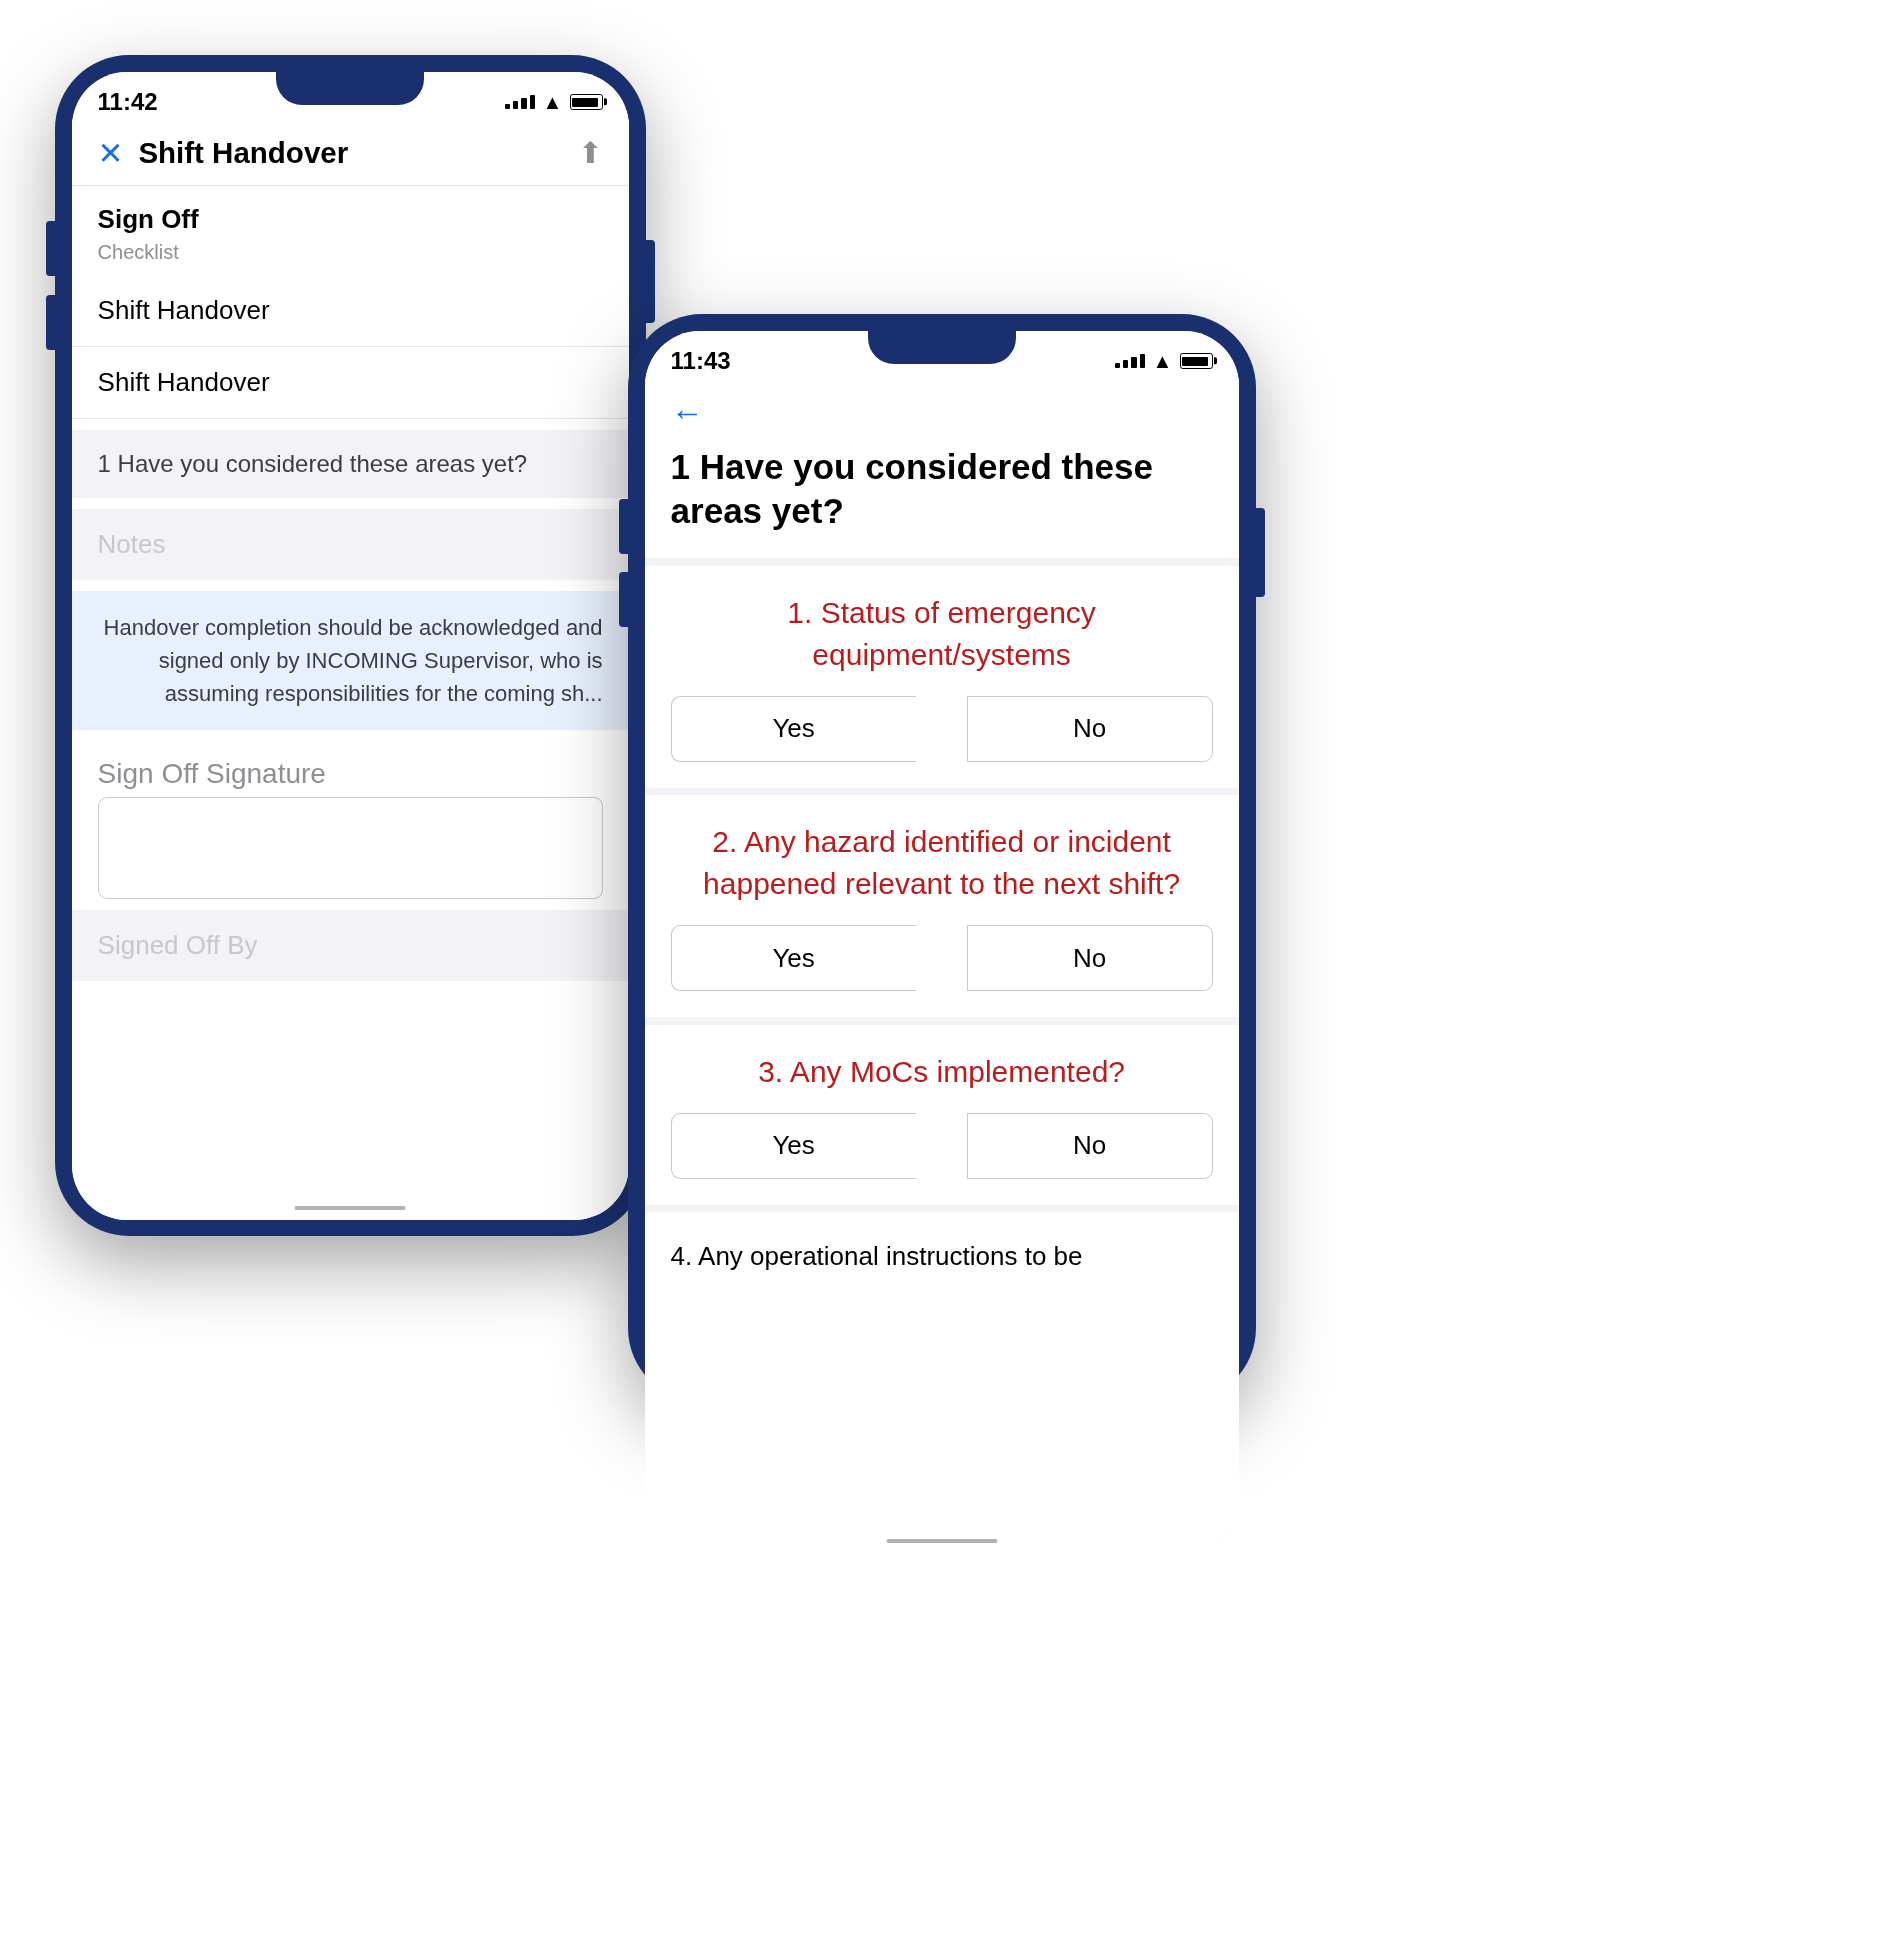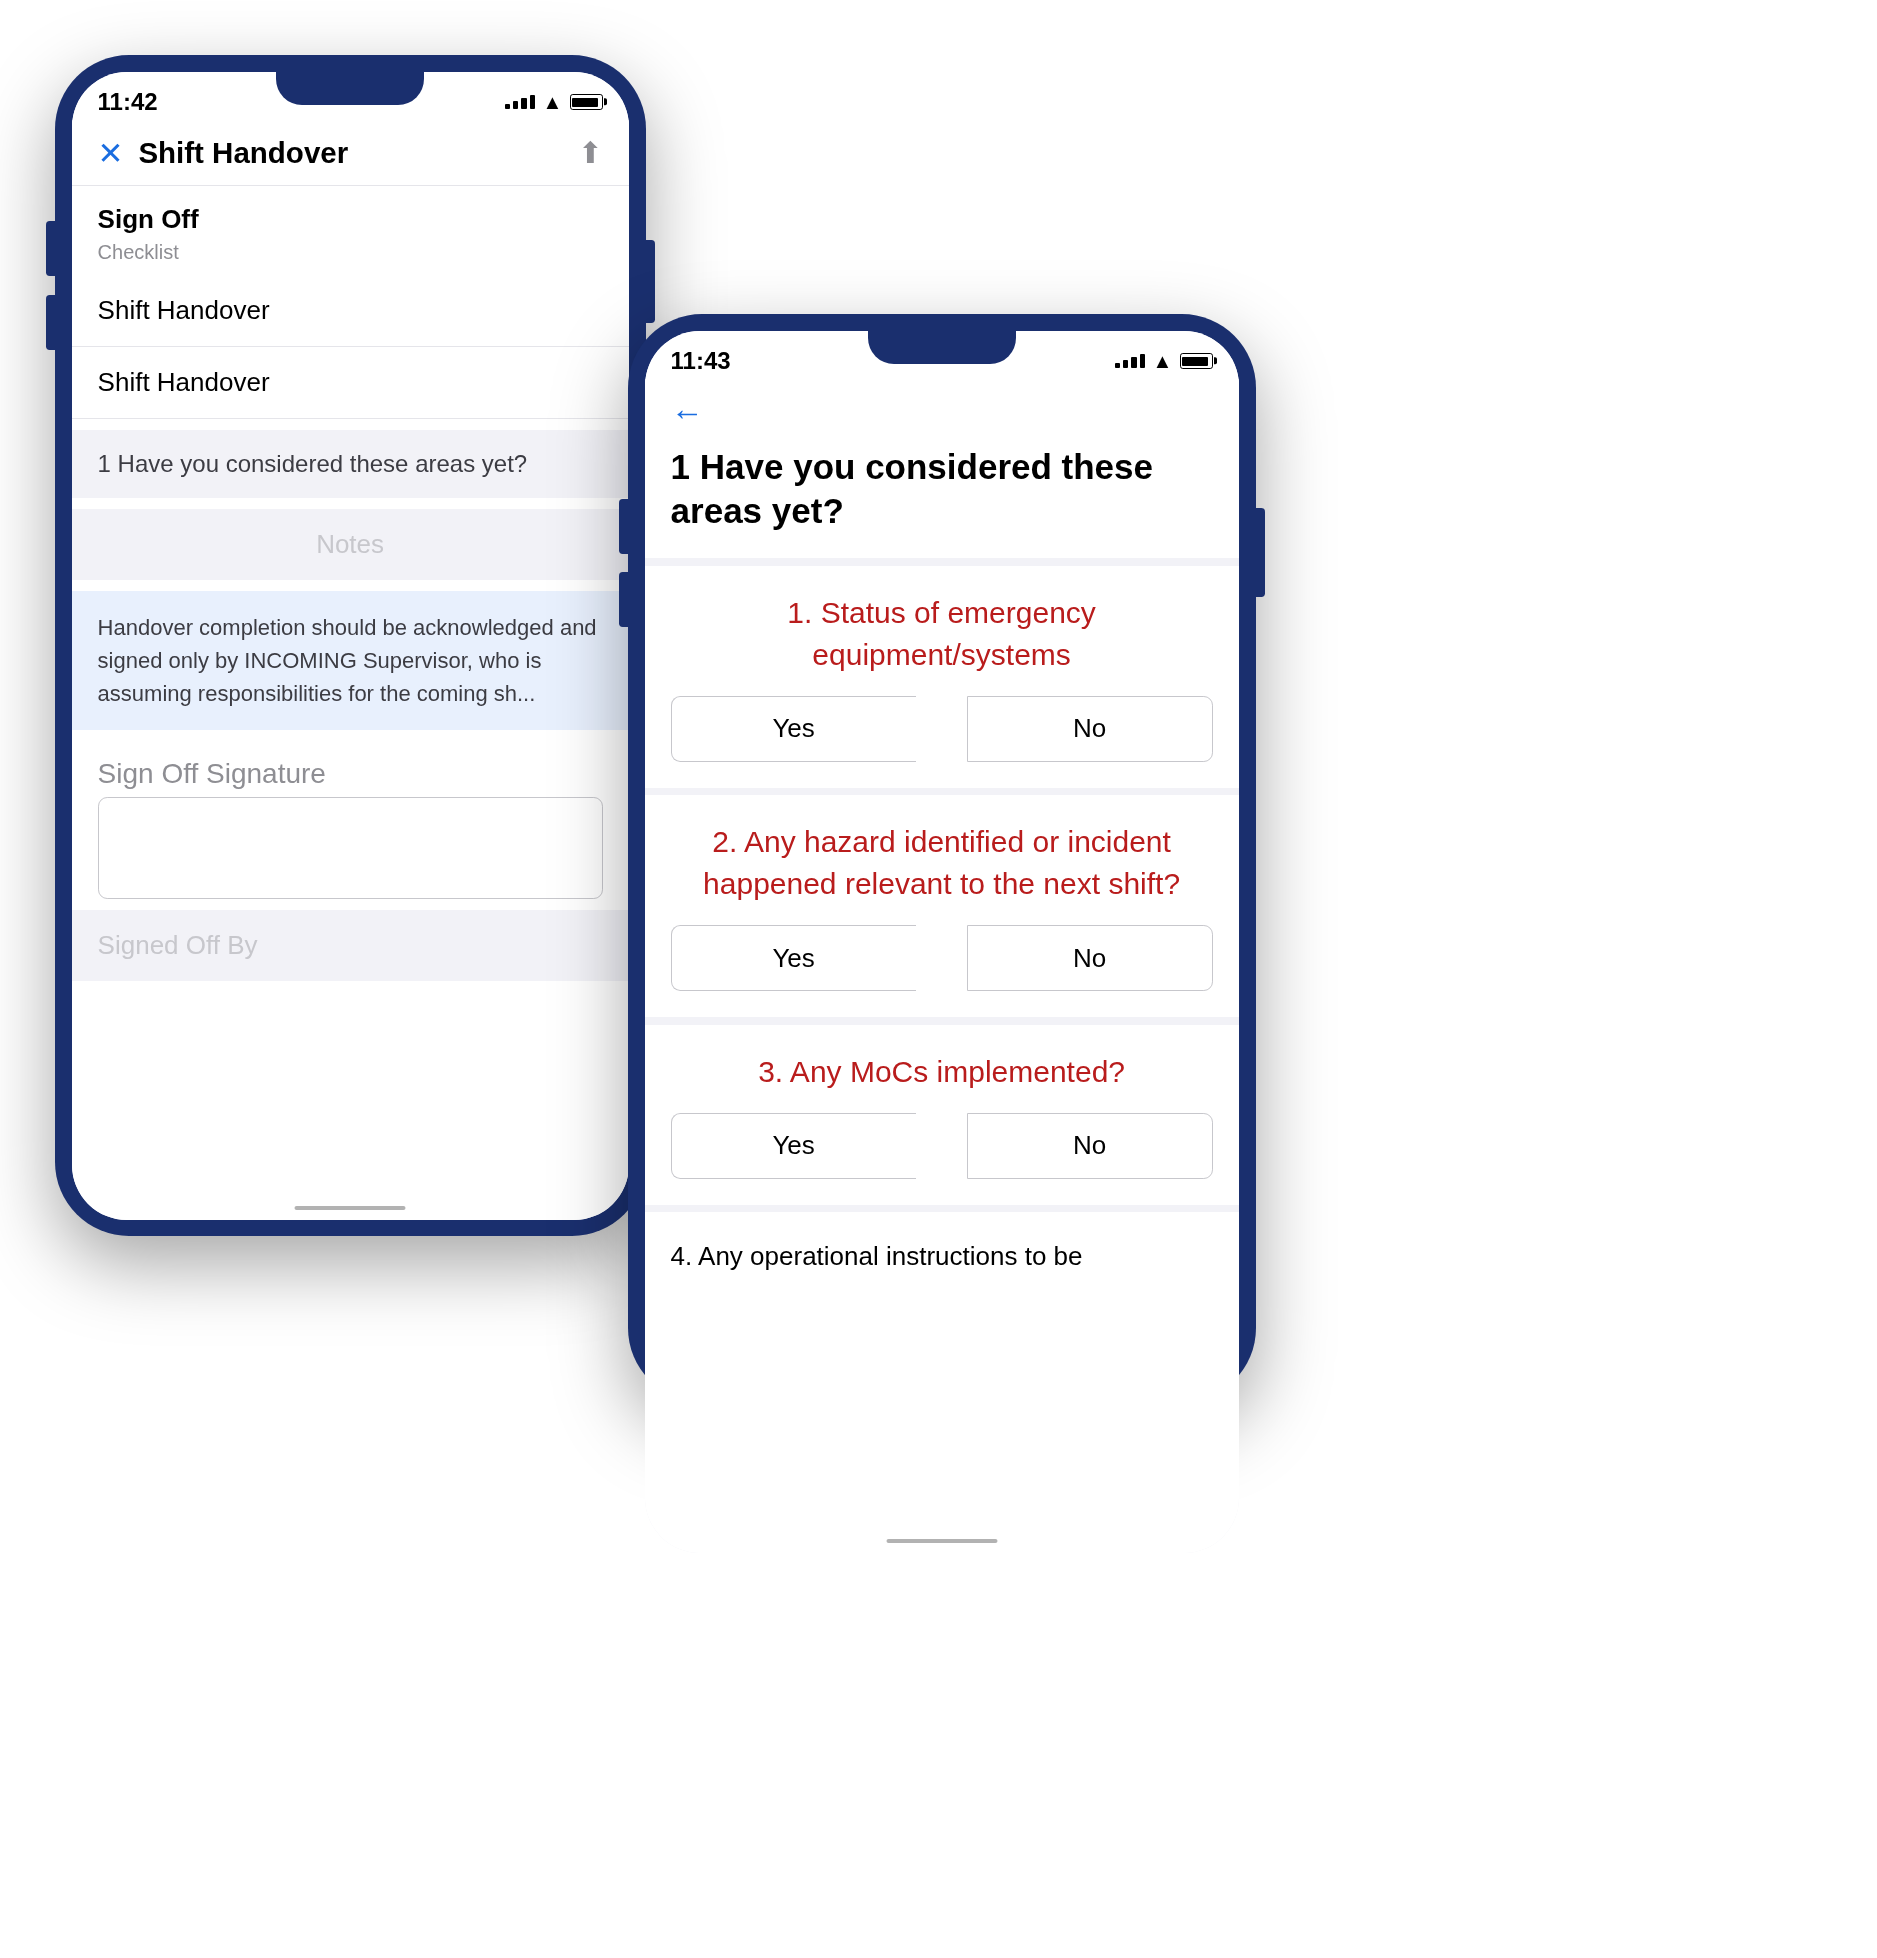--- a/index.html
+++ b/index.html
@@ -210,30 +210,30 @@
       font-size: 24px;
       color: #3c3c43;
     }
 
     .p1-notes-box {
       margin: 0;
       padding: 20px 26px;
       background: #f2f2f7;
       font-size: 26px;
       color: #c7c7cc;
-      text-align: center;
     }
 
     .p1-info-box {
       margin: 11px 0;
       padding: 20px 26px;
       background: #e8f0fd;
       font-size: 22px;
       color: #3c3c43;
       line-height: 1.5;
+      text-align: right;
     }
 
     .p1-signoff-label {
       font-size: 28px;
       color: #8e8e93;
       padding: 16.6px 26px 7.4px 26px;
     }
     .p1-signature-box {
       margin: 0 26px;
       border: 1.4px solid #c7c7cc;

